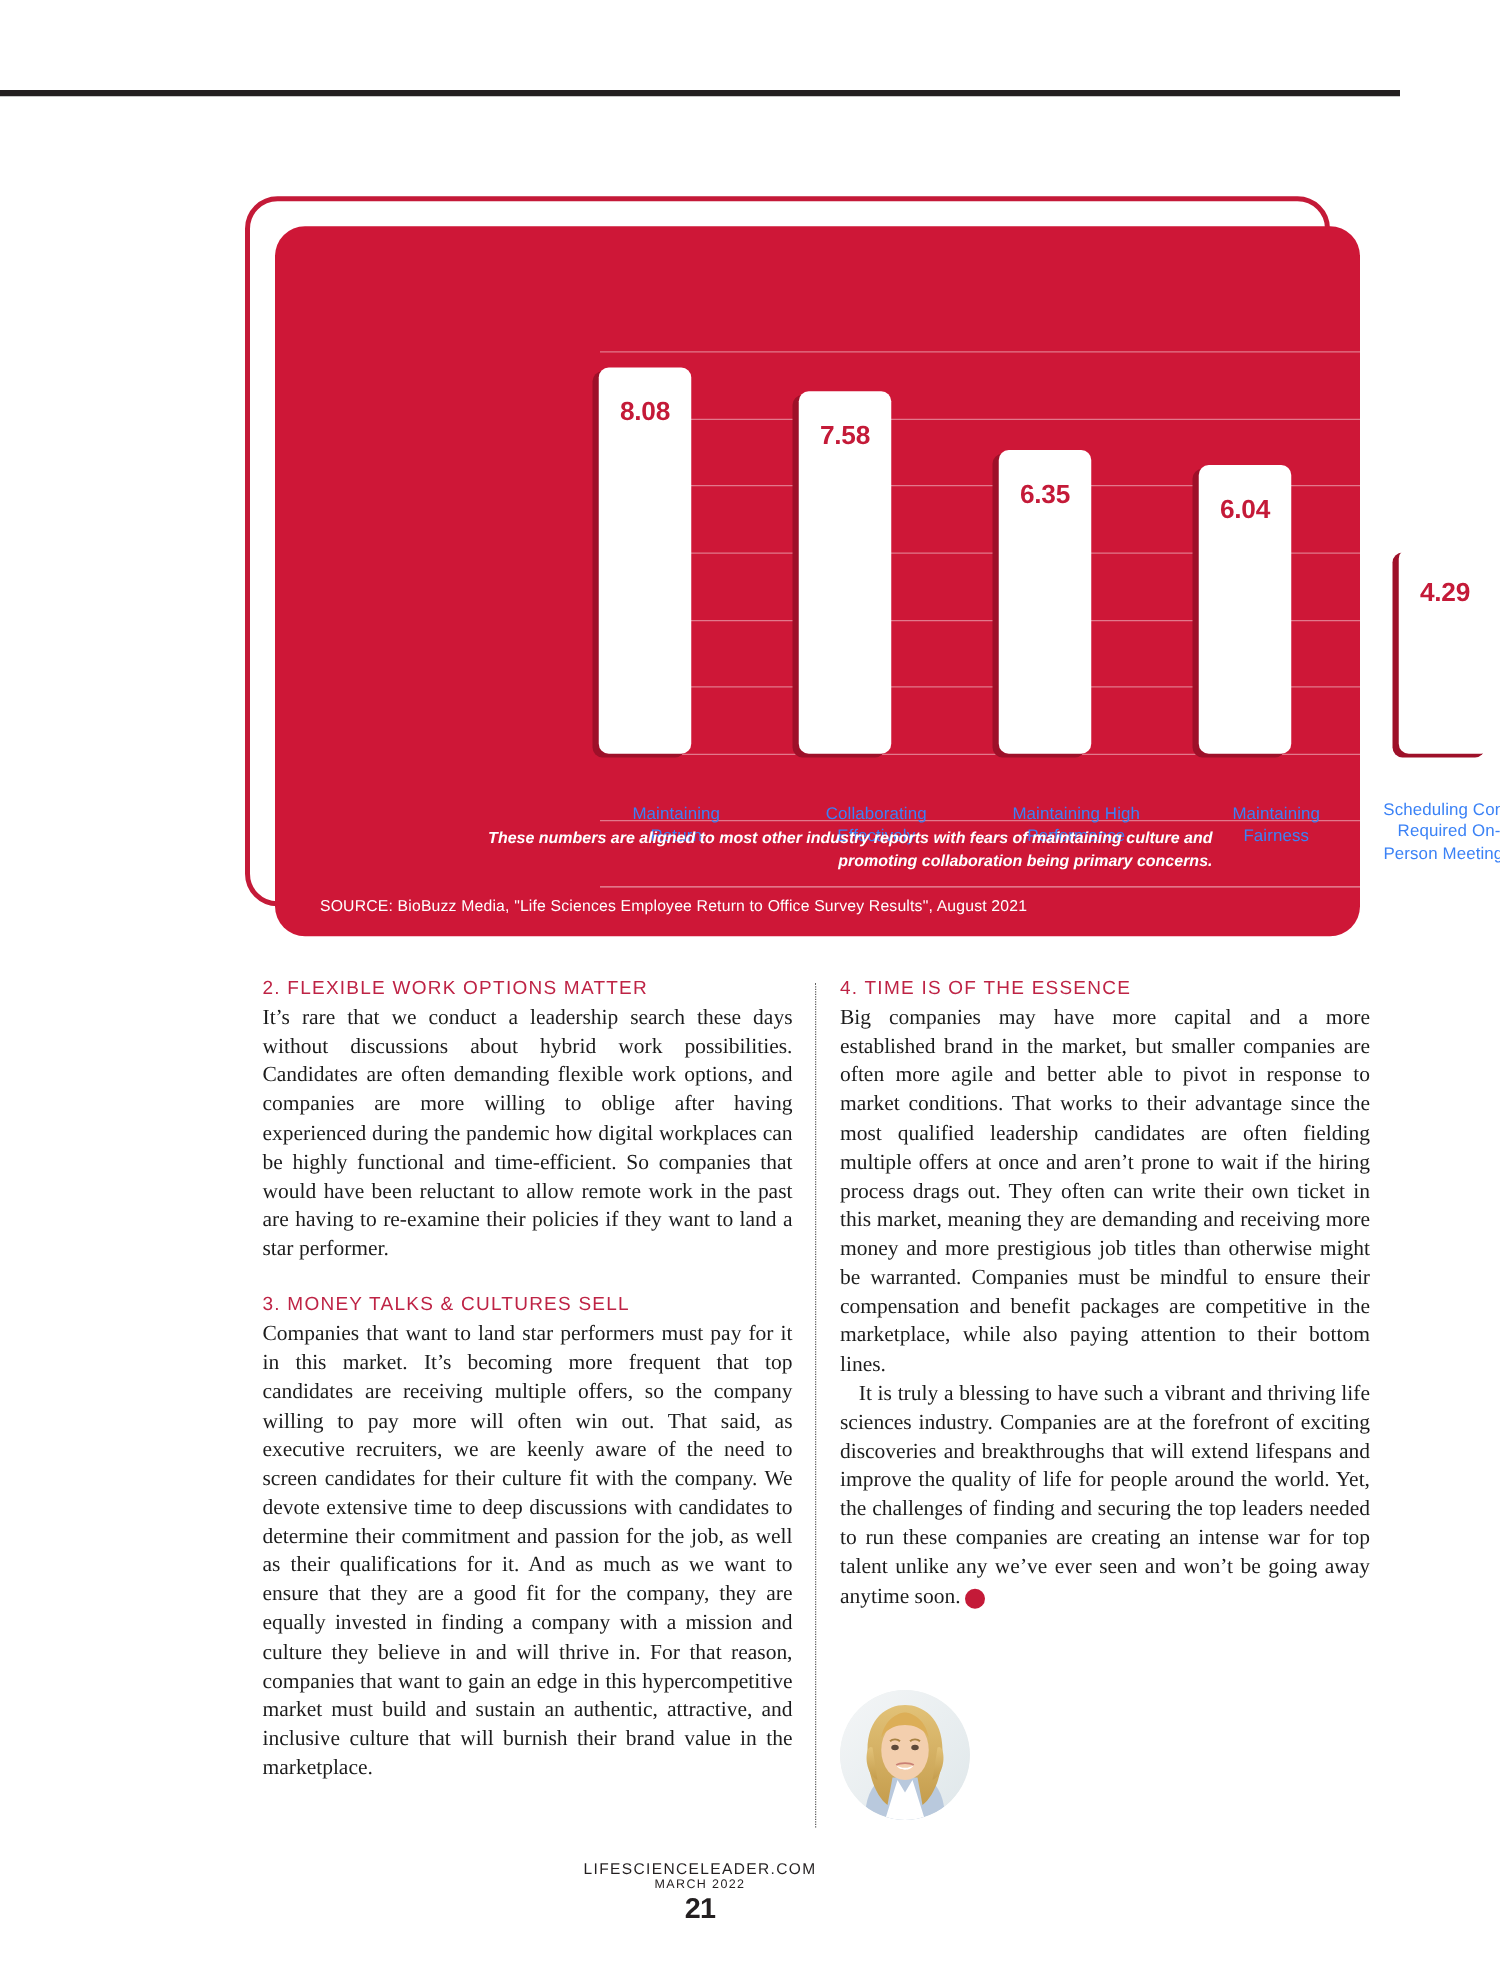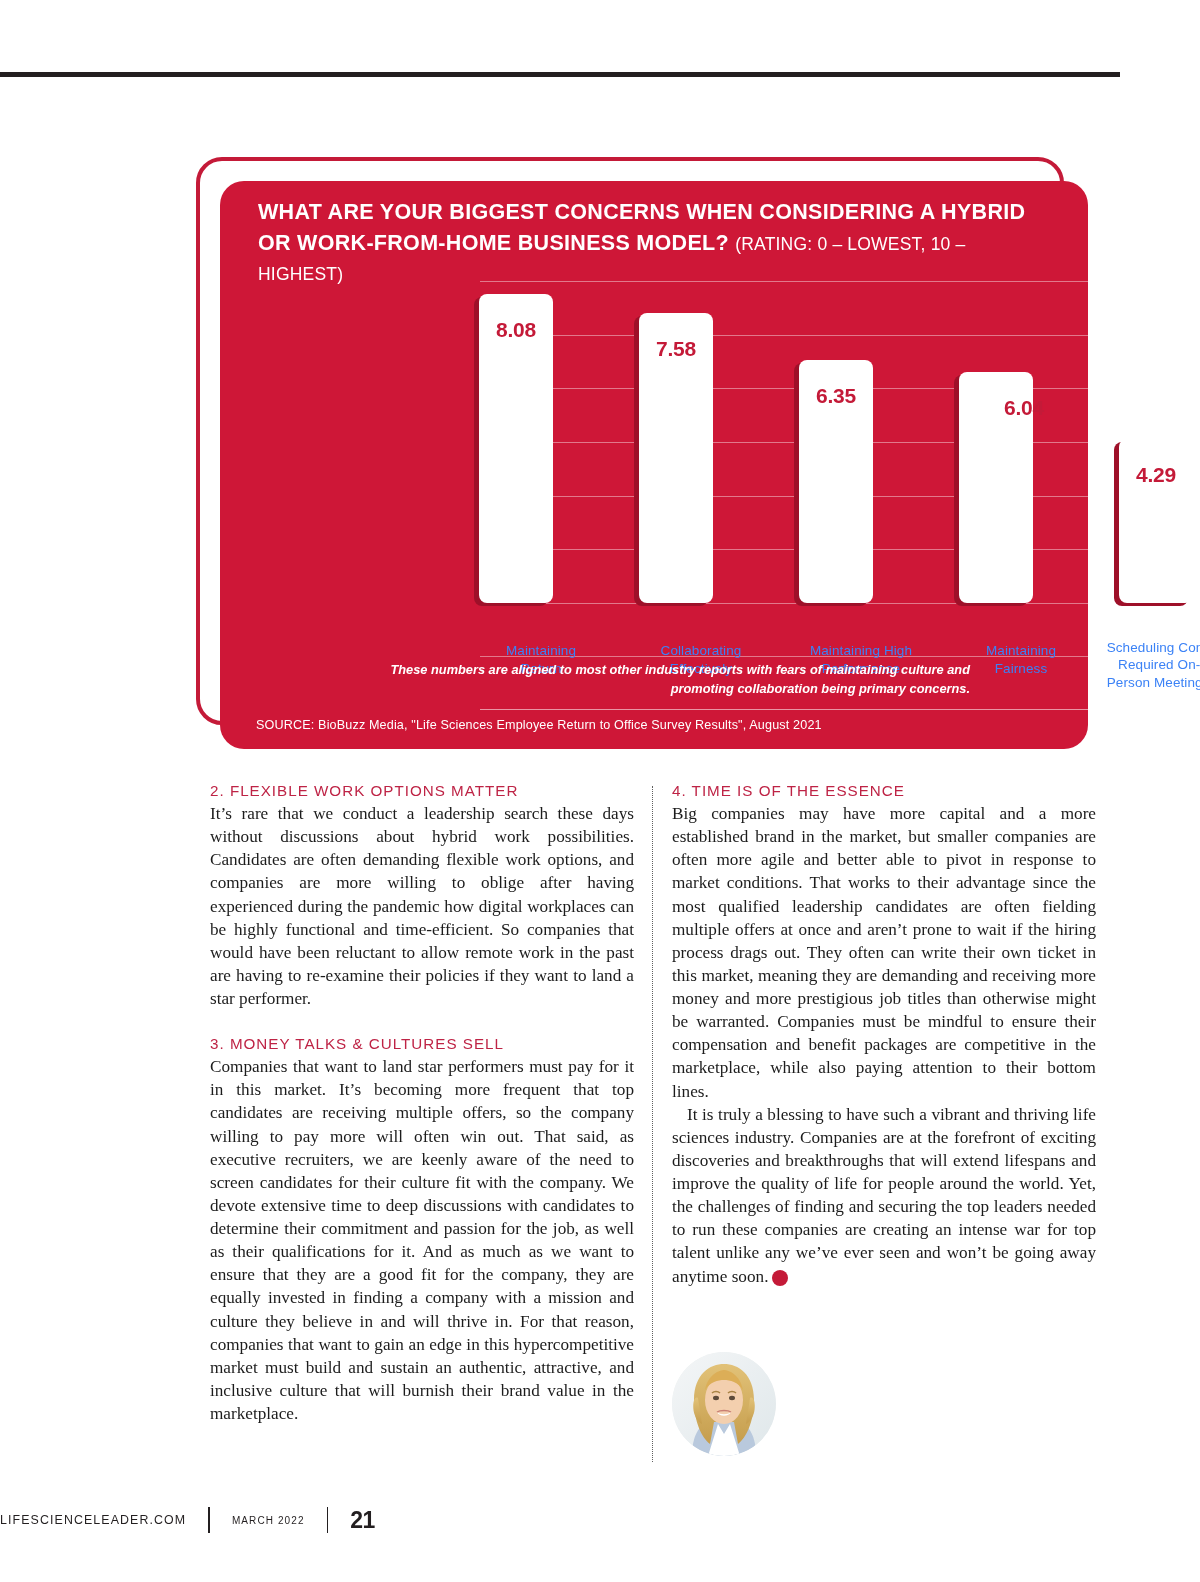--- a/index.html
+++ b/index.html
@@ -288,22 +288,24 @@
 
   
   .footer {
     position: absolute;
     left: 0;
     top: 1500px;
     width: 1120px;
     height: 40px;
     display: flex;
     align-items: center;
+    justify-content: flex-end;
     font-family: "Liberation Sans", sans-serif;
     color: #231f20;
+    flex-direction: column;
   }
   .footer-site {
     font-size: 12.4px;
     letter-spacing: 1.1px;
   }
   .footer-sep {
     width: 1.6px;
     height: 26px;
     background: #231f20;
     margin: 0 22px;
@@ -320,25 +322,20 @@
 </style>
 </head>
 <body>
 
 <div class="top-rule"></div>
 
 <div class="panel-wrap">
   <div class="panel-outline"></div>
   <div class="panel-fill"></div>
 
-  <div class="panel-title">
-    <span>WHAT ARE YOUR BIGGEST CONCERNS WHEN CONSIDERING A HYBRID</span><br>
-    <span>OR WORK-FROM-HOME BUSINESS MODEL?</span>
-    <span class="sub">(RATING: 0 – LOWEST, 10 – HIGHEST)</span>
-  </div>
 
   <div class="chart">
     <div class="gridlines" id="gridlines">
         <div class="gridline" style="top: 0px;"></div>
         <div class="gridline" style="top: 54px;"></div>
         <div class="gridline" style="top: 107px;"></div>
         <div class="gridline" style="top: 161px;"></div>
         <div class="gridline" style="top: 215px;"></div>
         <div class="gridline" style="top: 268px;"></div>
         <div class="gridline" style="top: 322px;"></div>
@@ -369,21 +366,21 @@
           <div class="bar" style="height: 243px;"></div>
           <div class="bar-value" style="bottom: 341px;">6.35</div>
           <div class="bar-label">
             <div>Maintaining High</div>
             <div>Performance</div>
           </div>
         </div>
         <div class="bar-group" style="left: 726px;">
           <div class="bar-shadow" style="height: 231px;"></div>
           <div class="bar" style="height: 231px;"></div>
-          <div class="bar-value" style="bottom: 329px; margin-left: 28px;">6.04</div>
+          <div class="bar-value" style="bottom: 329px;">6.04</div>
           <div class="bar-label">
             <div>Maintaining</div>
             <div>Fairness</div>
           </div>
         </div>
         <div class="bar-group" style="left: 886px;">
           <div class="bar-shadow" style="height: 164px;"></div>
           <div class="bar" style="height: 164px;"></div>
           <div class="bar-value" style="bottom: 262px;">4.29</div>
           <div class="bar-label tall">

